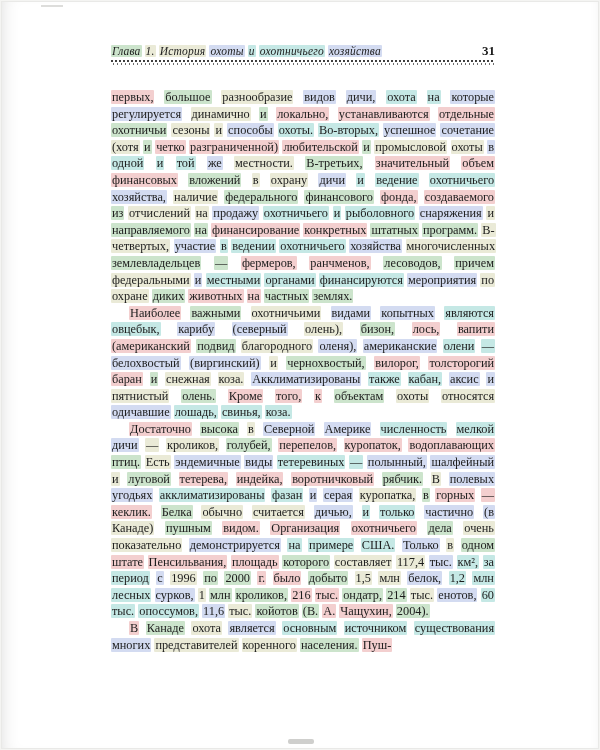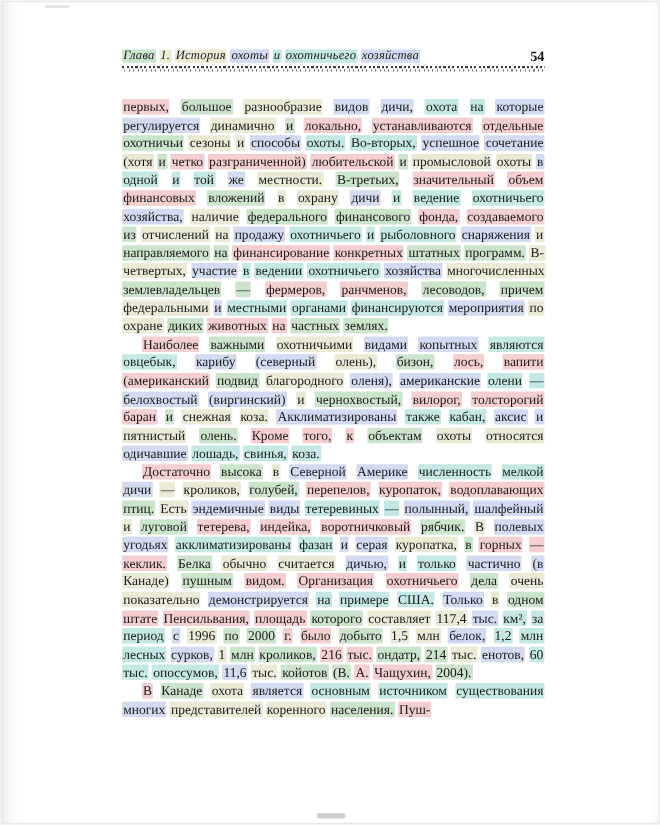--- a/index.html
+++ b/index.html
@@ -75,21 +75,21 @@
     background: #dddddb;
   }
 </style>
 </head>
 <body>
 
 <div class="scan-page">
 
   <div class="running-header">
     <span class="chapter-title"><span class="w" style="background-color: rgba(96, 172, 96, 0.32);">Глава</span> <span class="w" style="background-color: rgba(168, 168, 88, 0.24);">1.</span> <span class="w" style="background-color: rgba(168, 168, 88, 0.24);">История</span> <span class="w" style="background-color: rgba(96, 126, 206, 0.28);">охоты</span> <span class="w" style="background-color: rgba(64, 178, 168, 0.3);">и</span> <span class="w" style="background-color: rgba(64, 178, 168, 0.3);">охотничьего</span> <span class="w" style="background-color: rgba(96, 126, 206, 0.28);">хозяйства</span> </span>
-    <span class="page-number">54</span>
+    <span class="page-number">31</span>
   </div>
 
   <div class="header-rule"></div>
 
   <div class="text-column">
       <p class="para"><span class="w" style="background-color: rgba(214, 96, 96, 0.3);">первых,</span> <span class="w" style="background-color: rgba(96, 172, 96, 0.32);">большое</span> <span class="w" style="background-color: rgba(168, 168, 88, 0.24);">разнообразие</span> <span class="w" style="background-color: rgba(96, 126, 206, 0.28);">видов</span> <span class="w" style="background-color: rgba(96, 126, 206, 0.28);">дичи,</span> <span class="w" style="background-color: rgba(64, 178, 168, 0.3);">охота</span> <span class="w" style="background-color: rgba(64, 178, 168, 0.3);">на</span> <span class="w" style="background-color: rgba(96, 126, 206, 0.28);">которые</span> <span class="w" style="background-color: rgba(96, 126, 206, 0.28);">регулируется</span> <span class="w" style="background-color: rgba(168, 168, 88, 0.24);">динамично</span> <span class="w" style="background-color: rgba(96, 172, 96, 0.32);">и</span> <span class="w" style="background-color: rgba(214, 96, 96, 0.3);">локально,</span> <span class="w" style="background-color: rgba(214, 96, 96, 0.3);">устанавливаются</span> <span class="w" style="background-color: rgba(214, 96, 96, 0.3);">отдельные</span> <span class="w" style="background-color: rgba(96, 172, 96, 0.32);">охотничьи</span> <span class="w" style="background-color: rgba(168, 168, 88, 0.24);">сезоны</span> <span class="w" style="background-color: rgba(168, 168, 88, 0.24);">и</span> <span class="w" style="background-color: rgba(96, 126, 206, 0.28);">способы</span> <span class="w" style="background-color: rgba(64, 178, 168, 0.3);">охоты.</span> <span class="w" style="background-color: rgba(64, 178, 168, 0.3);">Во-вторых,</span> <span class="w" style="background-color: rgba(96, 126, 206, 0.28);">успешное</span> <span class="w" style="background-color: rgba(96, 126, 206, 0.28);">сочетание</span> <span class="w" style="background-color: rgba(168, 168, 88, 0.24);">(хотя</span> <span class="w" style="background-color: rgba(96, 172, 96, 0.32);">и</span> <span class="w" style="background-color: rgba(214, 96, 96, 0.3);">четко</span> <span class="w" style="background-color: rgba(214, 96, 96, 0.3);">разграниченной)</span> <span class="w" style="background-color: rgba(214, 96, 96, 0.3);">любительской</span> <span class="w" style="background-color: rgba(96, 172, 96, 0.32);">и</span> <span class="w" style="background-color: rgba(168, 168, 88, 0.24);">промысловой</span> <span class="w" style="background-color: rgba(168, 168, 88, 0.24);">охоты</span> <span class="w" style="background-color: rgba(96, 126, 206, 0.28);">в</span> <span class="w" style="background-color: rgba(64, 178, 168, 0.3);">одной</span> <span class="w" style="background-color: rgba(64, 178, 168, 0.3);">и</span> <span class="w" style="background-color: rgba(64, 178, 168, 0.3);">той</span> <span class="w" style="background-color: rgba(96, 126, 206, 0.28);">же</span> <span class="w" style="background-color: rgba(168, 168, 88, 0.24);">местности.</span> <span class="w" style="background-color: rgba(96, 172, 96, 0.32);">В-третьих,</span> <span class="w" style="background-color: rgba(214, 96, 96, 0.3);">значительный</span> <span class="w" style="background-color: rgba(214, 96, 96, 0.3);">объем</span> <span class="w" style="background-color: rgba(214, 96, 96, 0.3);">финансовых</span> <span class="w" style="background-color: rgba(96, 172, 96, 0.32);">вложений</span> <span class="w" style="background-color: rgba(168, 168, 88, 0.24);">в</span> <span class="w" style="background-color: rgba(168, 168, 88, 0.24);">охрану</span> <span class="w" style="background-color: rgba(96, 126, 206, 0.28);">дичи</span> <span class="w" style="background-color: rgba(64, 178, 168, 0.3);">и</span> <span class="w" style="background-color: rgba(64, 178, 168, 0.3);">ведение</span> <span class="w" style="background-color: rgba(64, 178, 168, 0.3);">охотничьего</span> <span class="w" style="background-color: rgba(96, 126, 206, 0.28);">хозяйства,</span> <span class="w" style="background-color: rgba(168, 168, 88, 0.24);">наличие</span> <span class="w" style="background-color: rgba(96, 172, 96, 0.32);">федерального</span> <span class="w" style="background-color: rgba(96, 172, 96, 0.32);">финансового</span> <span class="w" style="background-color: rgba(214, 96, 96, 0.3);">фонда,</span> <span class="w" style="background-color: rgba(214, 96, 96, 0.3);">создаваемого</span> <span class="w" style="background-color: rgba(96, 172, 96, 0.32);">из</span> <span class="w" style="background-color: rgba(168, 168, 88, 0.24);">отчислений</span> <span class="w" style="background-color: rgba(168, 168, 88, 0.24);">на</span> <span class="w" style="background-color: rgba(96, 126, 206, 0.28);">продажу</span> <span class="w" style="background-color: rgba(64, 178, 168, 0.3);">охотничьего</span> <span class="w" style="background-color: rgba(64, 178, 168, 0.3);">и</span> <span class="w" style="background-color: rgba(64, 178, 168, 0.3);">рыболовного</span> <span class="w" style="background-color: rgba(96, 126, 206, 0.28);">снаряжения</span> <span class="w" style="background-color: rgba(168, 168, 88, 0.24);">и</span> <span class="w" style="background-color: rgba(96, 172, 96, 0.32);">направляемого</span> <span class="w" style="background-color: rgba(96, 172, 96, 0.32);">на</span> <span class="w" style="background-color: rgba(214, 96, 96, 0.3);">финансирование</span> <span class="w" style="background-color: rgba(214, 96, 96, 0.3);">конкретных</span> <span class="w" style="background-color: rgba(96, 172, 96, 0.32);">штатных</span> <span class="w" style="background-color: rgba(96, 172, 96, 0.32);">программ.</span> <span class="w" style="background-color: rgba(168, 168, 88, 0.24);">В-четвертых,</span> <span class="w" style="background-color: rgba(96, 126, 206, 0.28);">участие</span> <span class="w" style="background-color: rgba(64, 178, 168, 0.3);">в</span> <span class="w" style="background-color: rgba(64, 178, 168, 0.3);">ведении</span> <span class="w" style="background-color: rgba(64, 178, 168, 0.3);">охотничьего</span> <span class="w" style="background-color: rgba(96, 126, 206, 0.28);">хозяйства</span> <span class="w" style="background-color: rgba(168, 168, 88, 0.24);">многочисленных</span> <span class="w" style="background-color: rgba(96, 172, 96, 0.32);">землевладельцев</span> <span class="w" style="background-color: rgba(96, 172, 96, 0.32);">—</span> <span class="w" style="background-color: rgba(214, 96, 96, 0.3);">фермеров,</span> <span class="w" style="background-color: rgba(214, 96, 96, 0.3);">ранчменов,</span> <span class="w" style="background-color: rgba(96, 172, 96, 0.32);">лесоводов,</span> <span class="w" style="background-color: rgba(96, 172, 96, 0.32);">причем</span> <span class="w" style="background-color: rgba(168, 168, 88, 0.24);">федеральными</span> <span class="w" style="background-color: rgba(96, 126, 206, 0.28);">и</span> <span class="w" style="background-color: rgba(64, 178, 168, 0.3);">местными</span> <span class="w" style="background-color: rgba(64, 178, 168, 0.3);">органами</span> <span class="w" style="background-color: rgba(64, 178, 168, 0.3);">финансируются</span> <span class="w" style="background-color: rgba(96, 126, 206, 0.28);">мероприятия</span> <span class="w" style="background-color: rgba(168, 168, 88, 0.24);">по</span> <span class="w" style="background-color: rgba(168, 168, 88, 0.24);">охране</span> <span class="w" style="background-color: rgba(96, 172, 96, 0.32);">диких</span> <span class="w" style="background-color: rgba(214, 96, 96, 0.3);">животных</span> <span class="w" style="background-color: rgba(214, 96, 96, 0.3);">на</span> <span class="w" style="background-color: rgba(96, 172, 96, 0.32);">частных</span> <span class="w" style="background-color: rgba(96, 172, 96, 0.32);">землях.</span> </p>
       <p class="para indent"><span class="w" style="background-color: rgba(214, 96, 96, 0.3);">Наиболее</span> <span class="w" style="background-color: rgba(96, 172, 96, 0.32);">важными</span> <span class="w" style="background-color: rgba(168, 168, 88, 0.24);">охотничьими</span> <span class="w" style="background-color: rgba(96, 126, 206, 0.28);">видами</span> <span class="w" style="background-color: rgba(96, 126, 206, 0.28);">копытных</span> <span class="w" style="background-color: rgba(64, 178, 168, 0.3);">являются</span> <span class="w" style="background-color: rgba(64, 178, 168, 0.3);">овцебык,</span> <span class="w" style="background-color: rgba(96, 126, 206, 0.28);">карибу</span> <span class="w" style="background-color: rgba(96, 126, 206, 0.28);">(северный</span> <span class="w" style="background-color: rgba(168, 168, 88, 0.24);">олень),</span> <span class="w" style="background-color: rgba(96, 172, 96, 0.32);">бизон,</span> <span class="w" style="background-color: rgba(214, 96, 96, 0.3);">лось,</span> <span class="w" style="background-color: rgba(214, 96, 96, 0.3);">вапити</span> <span class="w" style="background-color: rgba(214, 96, 96, 0.3);">(американский</span> <span class="w" style="background-color: rgba(96, 172, 96, 0.32);">подвид</span> <span class="w" style="background-color: rgba(168, 168, 88, 0.24);">благородного</span> <span class="w" style="background-color: rgba(96, 126, 206, 0.28);">оленя),</span> <span class="w" style="background-color: rgba(96, 126, 206, 0.28);">американские</span> <span class="w" style="background-color: rgba(64, 178, 168, 0.3);">олени</span> <span class="w" style="background-color: rgba(64, 178, 168, 0.3);">—</span> <span class="w" style="background-color: rgba(96, 126, 206, 0.28);">белохвостый</span> <span class="w" style="background-color: rgba(96, 126, 206, 0.28);">(виргинский)</span> <span class="w" style="background-color: rgba(168, 168, 88, 0.24);">и</span> <span class="w" style="background-color: rgba(96, 172, 96, 0.32);">чернохвостый,</span> <span class="w" style="background-color: rgba(214, 96, 96, 0.3);">вилорог,</span> <span class="w" style="background-color: rgba(214, 96, 96, 0.3);">толсторогий</span> <span class="w" style="background-color: rgba(214, 96, 96, 0.3);">баран</span> <span class="w" style="background-color: rgba(96, 172, 96, 0.32);">и</span> <span class="w" style="background-color: rgba(168, 168, 88, 0.24);">снежная</span> <span class="w" style="background-color: rgba(168, 168, 88, 0.24);">коза.</span> <span class="w" style="background-color: rgba(96, 126, 206, 0.28);">Акклиматизированы</span> <span class="w" style="background-color: rgba(64, 178, 168, 0.3);">также</span> <span class="w" style="background-color: rgba(64, 178, 168, 0.3);">кабан,</span> <span class="w" style="background-color: rgba(96, 126, 206, 0.28);">аксис</span> <span class="w" style="background-color: rgba(96, 126, 206, 0.28);">и</span> <span class="w" style="background-color: rgba(168, 168, 88, 0.24);">пятнистый</span> <span class="w" style="background-color: rgba(96, 172, 96, 0.32);">олень.</span> <span class="w" style="background-color: rgba(214, 96, 96, 0.3);">Кроме</span> <span class="w" style="background-color: rgba(214, 96, 96, 0.3);">того,</span> <span class="w" style="background-color: rgba(214, 96, 96, 0.3);">к</span> <span class="w" style="background-color: rgba(96, 172, 96, 0.32);">объектам</span> <span class="w" style="background-color: rgba(168, 168, 88, 0.24);">охоты</span> <span class="w" style="background-color: rgba(168, 168, 88, 0.24);">относятся</span> <span class="w" style="background-color: rgba(96, 126, 206, 0.28);">одичавшие</span> <span class="w" style="background-color: rgba(64, 178, 168, 0.3);">лошадь,</span> <span class="w" style="background-color: rgba(64, 178, 168, 0.3);">свинья,</span> <span class="w" style="background-color: rgba(64, 178, 168, 0.3);">коза.</span> </p>
       <p class="para indent"><span class="w" style="background-color: rgba(214, 96, 96, 0.3);">Достаточно</span> <span class="w" style="background-color: rgba(96, 172, 96, 0.32);">высока</span> <span class="w" style="background-color: rgba(168, 168, 88, 0.24);">в</span> <span class="w" style="background-color: rgba(96, 126, 206, 0.28);">Северной</span> <span class="w" style="background-color: rgba(96, 126, 206, 0.28);">Америке</span> <span class="w" style="background-color: rgba(64, 178, 168, 0.3);">численность</span> <span class="w" style="background-color: rgba(64, 178, 168, 0.3);">мелкой</span> <span class="w" style="background-color: rgba(96, 126, 206, 0.28);">дичи</span> <span class="w" style="background-color: rgba(168, 168, 88, 0.24);">—</span> <span class="w" style="background-color: rgba(168, 168, 88, 0.24);">кроликов,</span> <span class="w" style="background-color: rgba(96, 172, 96, 0.32);">голубей,</span> <span class="w" style="background-color: rgba(214, 96, 96, 0.3);">перепелов,</span> <span class="w" style="background-color: rgba(214, 96, 96, 0.3);">куропаток,</span> <span class="w" style="background-color: rgba(214, 96, 96, 0.3);">водоплавающих</span> <span class="w" style="background-color: rgba(96, 172, 96, 0.32);">птиц.</span> <span class="w" style="background-color: rgba(168, 168, 88, 0.24);">Есть</span> <span class="w" style="background-color: rgba(96, 126, 206, 0.28);">эндемичные</span> <span class="w" style="background-color: rgba(96, 126, 206, 0.28);">виды</span> <span class="w" style="background-color: rgba(64, 178, 168, 0.3);">тетеревиных</span> <span class="w" style="background-color: rgba(64, 178, 168, 0.3);">—</span> <span class="w" style="background-color: rgba(96, 126, 206, 0.28);">полынный,</span> <span class="w" style="background-color: rgba(96, 126, 206, 0.28);">шалфейный</span> <span class="w" style="background-color: rgba(168, 168, 88, 0.24);">и</span> <span class="w" style="background-color: rgba(96, 172, 96, 0.32);">луговой</span> <span class="w" style="background-color: rgba(214, 96, 96, 0.3);">тетерева,</span> <span class="w" style="background-color: rgba(214, 96, 96, 0.3);">индейка,</span> <span class="w" style="background-color: rgba(214, 96, 96, 0.3);">воротничковый</span> <span class="w" style="background-color: rgba(96, 172, 96, 0.32);">рябчик.</span> <span class="w" style="background-color: rgba(168, 168, 88, 0.24);">В</span> <span class="w" style="background-color: rgba(96, 126, 206, 0.28);">полевых</span> <span class="w" style="background-color: rgba(96, 126, 206, 0.28);">угодьях</span> <span class="w" style="background-color: rgba(64, 178, 168, 0.3);">акклиматизированы</span> <span class="w" style="background-color: rgba(64, 178, 168, 0.3);">фазан</span> <span class="w" style="background-color: rgba(96, 126, 206, 0.28);">и</span> <span class="w" style="background-color: rgba(96, 126, 206, 0.28);">серая</span> <span class="w" style="background-color: rgba(168, 168, 88, 0.24);">куропатка,</span> <span class="w" style="background-color: rgba(96, 172, 96, 0.32);">в</span> <span class="w" style="background-color: rgba(214, 96, 96, 0.3);">горных</span> <span class="w" style="background-color: rgba(214, 96, 96, 0.3);">—</span> <span class="w" style="background-color: rgba(214, 96, 96, 0.3);">кеклик.</span> <span class="w" style="background-color: rgba(96, 172, 96, 0.32);">Белка</span> <span class="w" style="background-color: rgba(168, 168, 88, 0.24);">обычно</span> <span class="w" style="background-color: rgba(168, 168, 88, 0.24);">считается</span> <span class="w" style="background-color: rgba(96, 126, 206, 0.28);">дичью,</span> <span class="w" style="background-color: rgba(64, 178, 168, 0.3);">и</span> <span class="w" style="background-color: rgba(64, 178, 168, 0.3);">только</span> <span class="w" style="background-color: rgba(96, 126, 206, 0.28);">частично</span> <span class="w" style="background-color: rgba(96, 126, 206, 0.28);">(в</span> <span class="w" style="background-color: rgba(168, 168, 88, 0.24);">Канаде)</span> <span class="w" style="background-color: rgba(96, 172, 96, 0.32);">пушным</span> <span class="w" style="background-color: rgba(214, 96, 96, 0.3);">видом.</span> <span class="w" style="background-color: rgba(214, 96, 96, 0.3);">Организация</span> <span class="w" style="background-color: rgba(214, 96, 96, 0.3);">охотничьего</span> <span class="w" style="background-color: rgba(96, 172, 96, 0.32);">дела</span> <span class="w" style="background-color: rgba(168, 168, 88, 0.24);">очень</span> <span class="w" style="background-color: rgba(168, 168, 88, 0.24);">показательно</span> <span class="w" style="background-color: rgba(96, 126, 206, 0.28);">демонстрируется</span> <span class="w" style="background-color: rgba(64, 178, 168, 0.3);">на</span> <span class="w" style="background-color: rgba(64, 178, 168, 0.3);">примере</span> <span class="w" style="background-color: rgba(64, 178, 168, 0.3);">США.</span> <span class="w" style="background-color: rgba(96, 126, 206, 0.28);">Только</span> <span class="w" style="background-color: rgba(168, 168, 88, 0.24);">в</span> <span class="w" style="background-color: rgba(96, 172, 96, 0.32);">одном</span> <span class="w" style="background-color: rgba(214, 96, 96, 0.3);">штате</span> <span class="w" style="background-color: rgba(214, 96, 96, 0.3);">Пенсильвания,</span> <span class="w" style="background-color: rgba(214, 96, 96, 0.3);">площадь</span> <span class="w" style="background-color: rgba(96, 172, 96, 0.32);">которого</span> <span class="w" style="background-color: rgba(168, 168, 88, 0.24);">составляет</span> <span class="w" style="background-color: rgba(168, 168, 88, 0.24);">117,4</span> <span class="w" style="background-color: rgba(96, 126, 206, 0.28);">тыс.</span> <span class="w" style="background-color: rgba(64, 178, 168, 0.3);">км²,</span> <span class="w" style="background-color: rgba(64, 178, 168, 0.3);">за</span> <span class="w" style="background-color: rgba(64, 178, 168, 0.3);">период</span> <span class="w" style="background-color: rgba(96, 126, 206, 0.28);">с</span> <span class="w" style="background-color: rgba(168, 168, 88, 0.24);">1996</span> <span class="w" style="background-color: rgba(96, 172, 96, 0.32);">по</span> <span class="w" style="background-color: rgba(96, 172, 96, 0.32);">2000</span> <span class="w" style="background-color: rgba(214, 96, 96, 0.3);">г.</span> <span class="w" style="background-color: rgba(214, 96, 96, 0.3);">было</span> <span class="w" style="background-color: rgba(96, 172, 96, 0.32);">добыто</span> <span class="w" style="background-color: rgba(168, 168, 88, 0.24);">1,5</span> <span class="w" style="background-color: rgba(168, 168, 88, 0.24);">млн</span> <span class="w" style="background-color: rgba(96, 126, 206, 0.28);">белок,</span> <span class="w" style="background-color: rgba(64, 178, 168, 0.3);">1,2</span> <span class="w" style="background-color: rgba(64, 178, 168, 0.3);">млн</span> <span class="w" style="background-color: rgba(64, 178, 168, 0.3);">лесных</span> <span class="w" style="background-color: rgba(96, 126, 206, 0.28);">сурков,</span> <span class="w" style="background-color: rgba(168, 168, 88, 0.24);">1</span> <span class="w" style="background-color: rgba(96, 172, 96, 0.32);">млн</span> <span class="w" style="background-color: rgba(96, 172, 96, 0.32);">кроликов,</span> <span class="w" style="background-color: rgba(214, 96, 96, 0.3);">216</span> <span class="w" style="background-color: rgba(214, 96, 96, 0.3);">тыс.</span> <span class="w" style="background-color: rgba(96, 172, 96, 0.32);">ондатр,</span> <span class="w" style="background-color: rgba(96, 172, 96, 0.32);">214</span> <span class="w" style="background-color: rgba(168, 168, 88, 0.24);">тыс.</span> <span class="w" style="background-color: rgba(96, 126, 206, 0.28);">енотов,</span> <span class="w" style="background-color: rgba(64, 178, 168, 0.3);">60</span> <span class="w" style="background-color: rgba(64, 178, 168, 0.3);">тыс.</span> <span class="w" style="background-color: rgba(64, 178, 168, 0.3);">опоссумов,</span> <span class="w" style="background-color: rgba(96, 126, 206, 0.28);">11,6</span> <span class="w" style="background-color: rgba(168, 168, 88, 0.24);">тыс.</span> <span class="w" style="background-color: rgba(96, 172, 96, 0.32);">койотов</span> <span class="w" style="background-color: rgba(96, 172, 96, 0.32);">(В.</span> <span class="w" style="background-color: rgba(214, 96, 96, 0.3);">А.</span> <span class="w" style="background-color: rgba(214, 96, 96, 0.3);">Чащухин,</span> <span class="w" style="background-color: rgba(96, 172, 96, 0.32);">2004).</span> </p>
       <p class="para indent"><span class="w" style="background-color: rgba(214, 96, 96, 0.3);">В</span> <span class="w" style="background-color: rgba(96, 172, 96, 0.32);">Канаде</span> <span class="w" style="background-color: rgba(168, 168, 88, 0.24);">охота</span> <span class="w" style="background-color: rgba(96, 126, 206, 0.28);">является</span> <span class="w" style="background-color: rgba(64, 178, 168, 0.3);">основным</span> <span class="w" style="background-color: rgba(64, 178, 168, 0.3);">источником</span> <span class="w" style="background-color: rgba(64, 178, 168, 0.3);">существования</span> <span class="w" style="background-color: rgba(96, 126, 206, 0.28);">многих</span> <span class="w" style="background-color: rgba(168, 168, 88, 0.24);">представителей</span> <span class="w" style="background-color: rgba(168, 168, 88, 0.24);">коренного</span> <span class="w" style="background-color: rgba(96, 172, 96, 0.32);">населения.</span> <span class="w" style="background-color: rgba(214, 96, 96, 0.3);">Пуш-</span> </p>
     </div>

